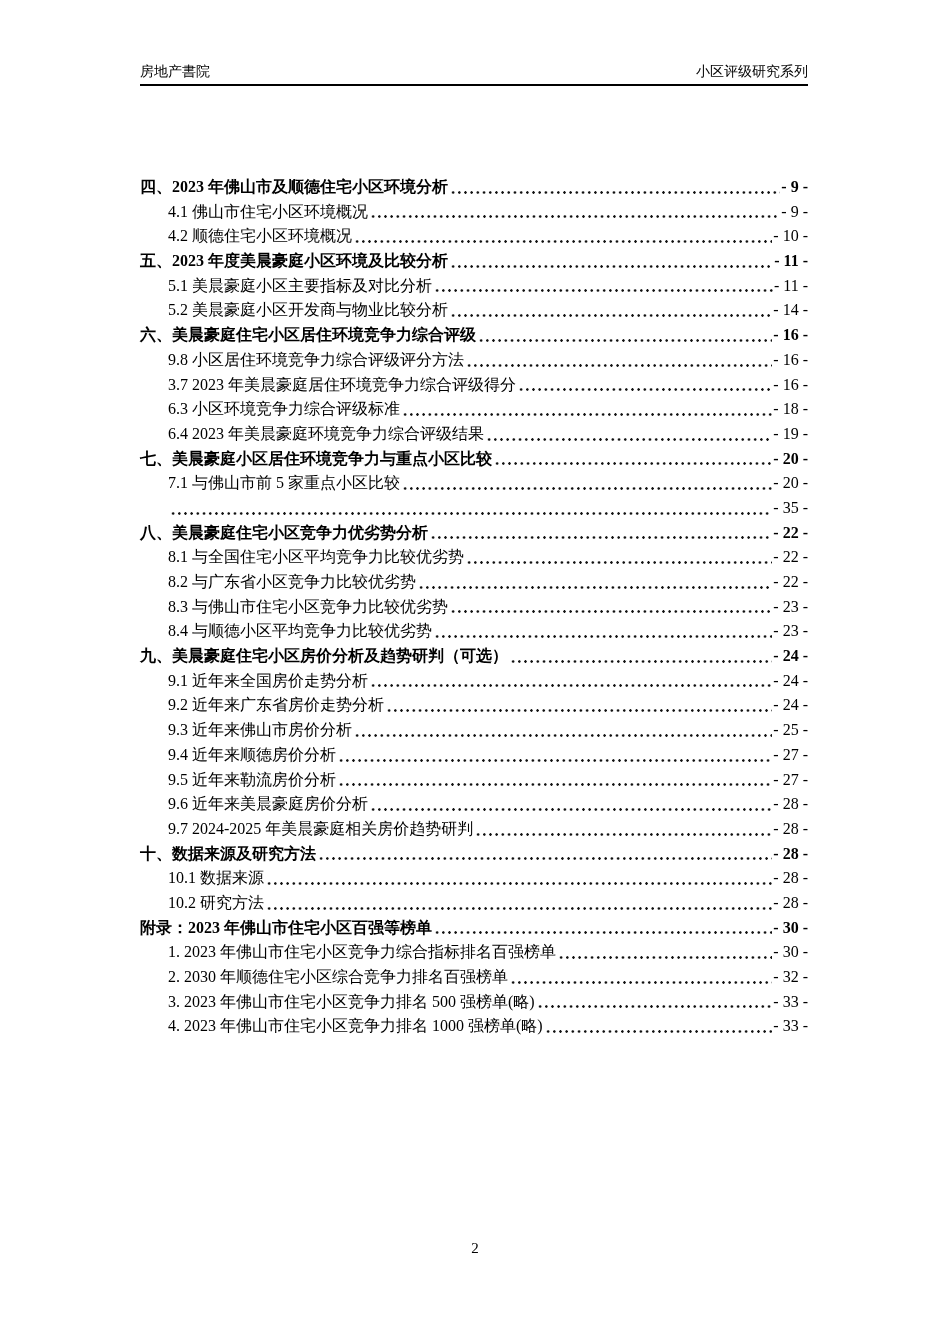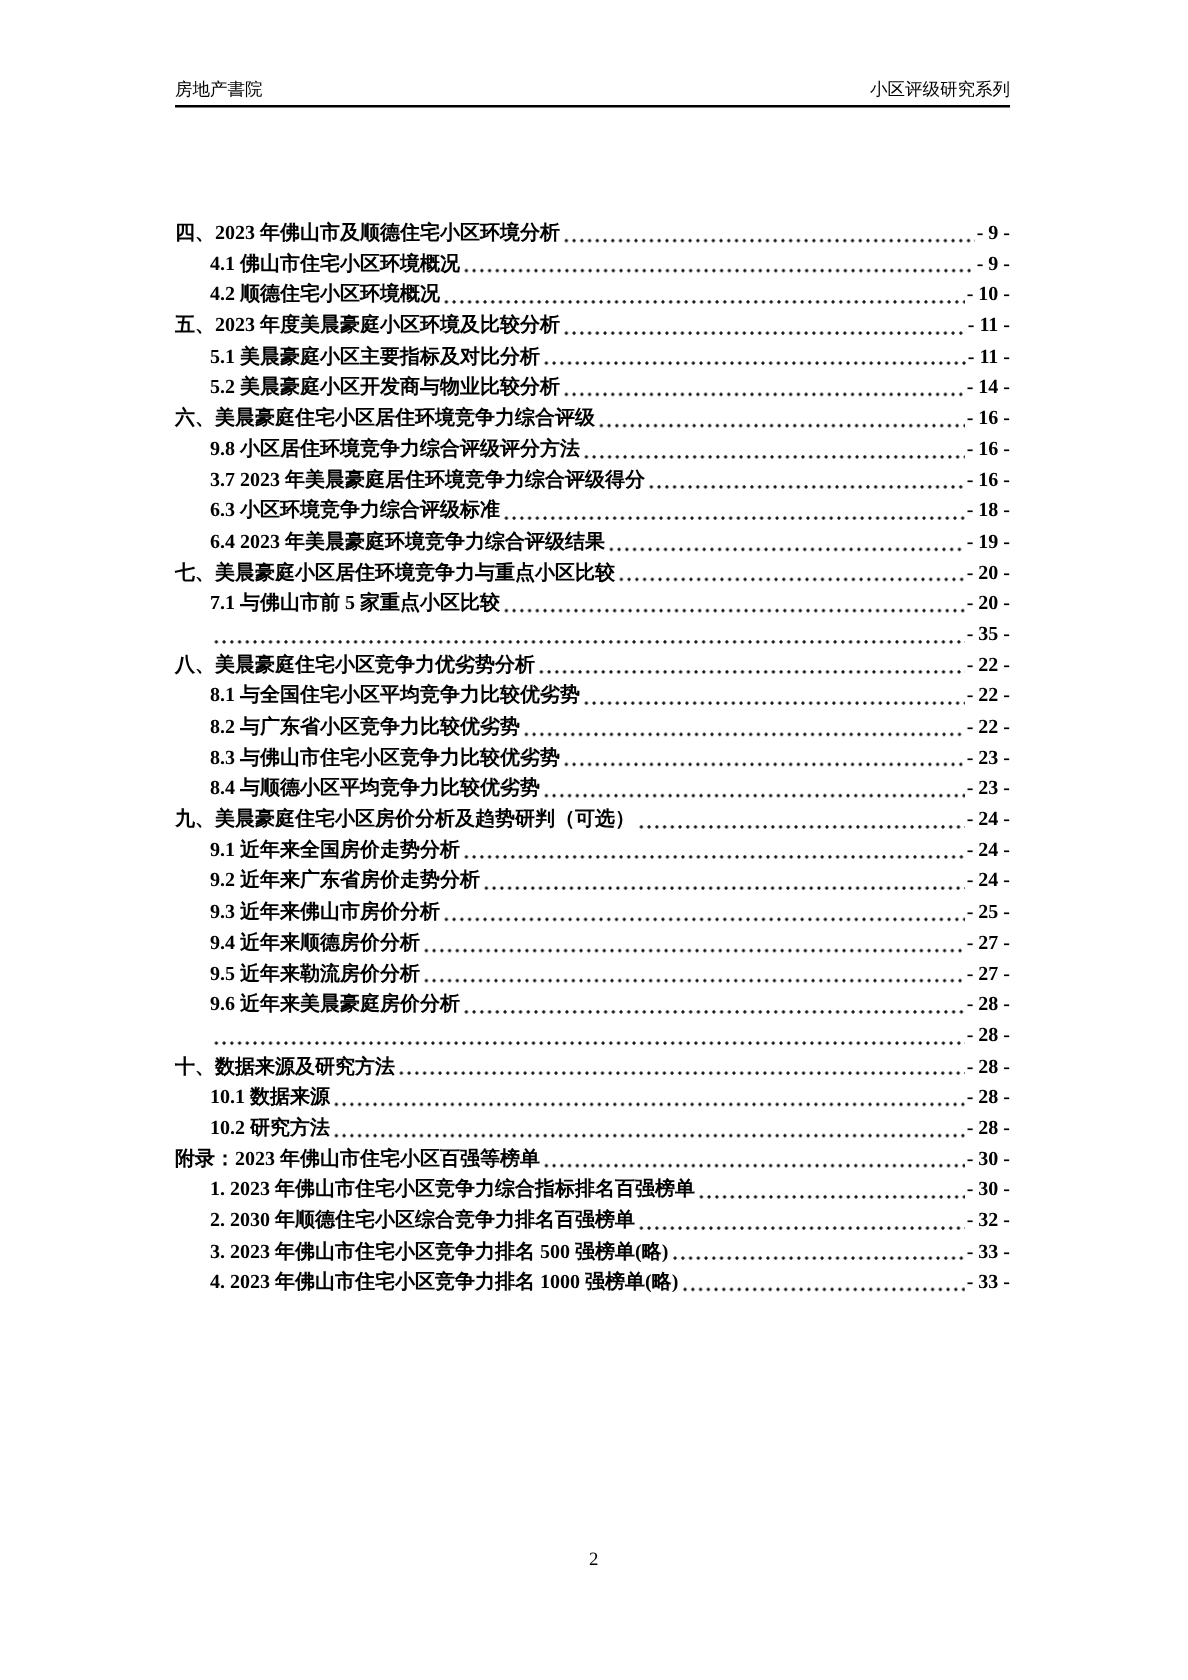--- a/index.html
+++ b/index.html
@@ -41,21 +41,21 @@
   }
   .toc-row {
     display: flex;
     align-items: baseline;
     height: 24.7px;
     line-height: 24.7px;
     font-size: 16px;
     cursor: pointer;
   }
   .toc-row.lvl1 { font-weight: 700; }
-  .toc-row.lvl2 { padding-left: 28px; font-weight: 700; }
+  .toc-row.lvl2 { padding-left: 28px; font-weight: 400; }
   .toc-title { white-space: nowrap; flex: 0 0 auto; }
   .toc-leader {
     flex: 1 1 auto;
     min-width: 8px;
     align-self: stretch;
     margin: 0 1px 0 2px;
     background-image: radial-gradient(circle, #111111 1.05px, rgba(0,0,0,0) 1.45px);
     background-size: 6.2px 3px;
     background-repeat: repeat-x;
     background-position: left bottom 6px;
@@ -206,20 +206,21 @@
       <span class="toc-title">9.5 近年来勒流房价分析</span>
       <span class="toc-leader"></span>
       <span class="toc-page">- 27 -</span>
     </div>
       <div class="toc-row lvl2">
       <span class="toc-title">9.6 近年来美晨豪庭房价分析</span>
       <span class="toc-leader"></span>
       <span class="toc-page">- 28 -</span>
     </div>
       <div class="toc-row lvl2">
+      <span class="toc-title">9.7 2024-2025 年美晨豪庭相关房价趋势研判</span>
       <span class="toc-leader"></span>
       <span class="toc-page">- 28 -</span>
     </div>
       <div class="toc-row lvl1">
       <span class="toc-title">十、数据来源及研究方法</span>
       <span class="toc-leader"></span>
       <span class="toc-page">- 28 -</span>
     </div>
       <div class="toc-row lvl2">
       <span class="toc-title">10.1 数据来源</span>

